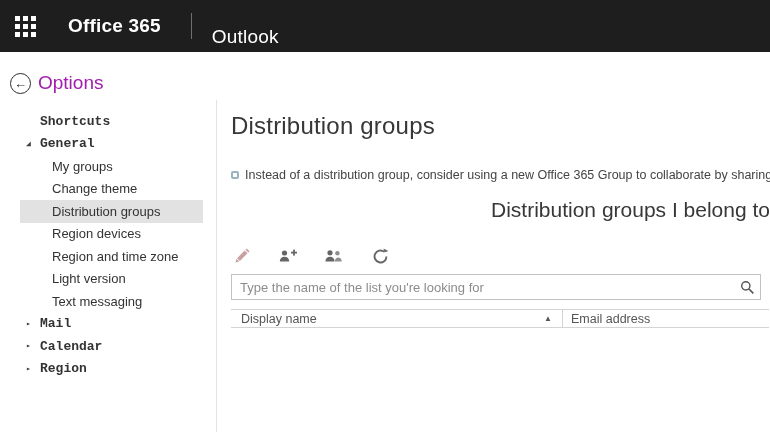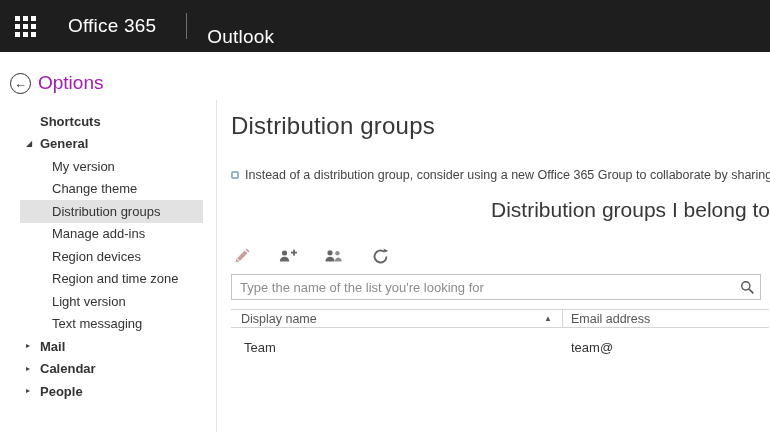--- a/index.html
+++ b/index.html
@@ -8,37 +8,37 @@
     width:770px; height:435px; overflow:hidden;
     font-family:"Liberation Sans","DejaVu Sans",sans-serif;
     background:#fff; color:#333;
   }
 
   
   .topbar { height:52px; background:#1e1e1e; display:flex; align-items:center; color:#fff; }
   .launcher { width:50px; height:52px; display:flex; align-items:center; justify-content:center; cursor:pointer; }
   .waffle { width:21px; height:21px; display:grid; grid-template-columns:repeat(3,5px); grid-template-rows:repeat(3,5px); gap:3px; }
   .waffle span { background:#fff; display:block; }
-  .brand { font-size:19px; margin-left:18px; font-weight:400; letter-spacing:.2px; }
+  .brand { font-size:19px; margin-left:18px; font-weight:700; letter-spacing:.2px; }
   .topbar-sep { width:1px; height:26px; background:#6f6f6f; margin-left:30px; }
   .appname { font-size:19px; margin-left:20px; font-weight:300; letter-spacing:.2px;margin-top:21px; }
 
   
   .options-row { padding:20px 0 6px 10px; display:flex; align-items:center; gap:7px; }
   .back-btn { width:21px; height:21px; border:1px solid #2b2b2b; border-radius:50%;
     display:flex; align-items:center; justify-content:center; font-size:13px; color:#2b2b2b;
     cursor:pointer; line-height:1; }
   .options-title { font-size:19px; color:#a21caf; }
 
   
   .layout { display:flex; align-items:stretch; }
   .sidebar { width:217px; border-right:1px solid #e3e3e3; padding-top:10px; height:332px; flex:none; }
   .nav-item { position:relative; height:22.5px; display:flex; align-items:center;
     font-size:13px; color:#333; margin:0 13px 0 20px; cursor:pointer; white-space:nowrap; }
-  .nav-item.root { font-weight:bold; padding-left:20px; }
+  .nav-item.root { font-weight:bold; padding-left:20px;font-family:Liberation Mono, monospace; }
   .nav-item.child { padding-left:32px; font-weight:normal; }
   .nav-item.selected { background:#e2e2e2; }
   .tri { position:absolute; left:6px; top:50%; transform:translateY(-50%);
     font-size:8px; color:#404040; line-height:1; }
 
   
   .main { flex:1; padding:0 0 0 14px; overflow:hidden; min-width:0; }
   .page-title { font-size:24px; font-weight:300; color:#373737; margin:12px 0 0; letter-spacing:.2px; }
   .info-row { margin-top:28px; display:flex; align-items:center; gap:6px;
     font-size:12.5px; color:#444; white-space:nowrap; overflow:hidden; }
@@ -98,32 +98,29 @@
 
   <div class="sidebar">
     <div class="nav-item root">
       <span>Shortcuts</span>
     </div>
     <div class="nav-item root">
       <span class="tri">◢</span>
       <span>General</span>
     </div>
     <div class="nav-item child">
-      <span>My version</span>
+      <span>My groups</span>
     </div>
     <div class="nav-item child">
       <span>Change theme</span>
     </div>
     <div class="nav-item child selected">
       <span>Distribution groups</span>
     </div>
     <div class="nav-item child">
-      <span>Manage add-ins</span>
-    </div>
-    <div class="nav-item child">
       <span>Region devices</span>
     </div>
     <div class="nav-item child">
       <span>Region and time zone</span>
     </div>
     <div class="nav-item child">
       <span>Light version</span>
     </div>
     <div class="nav-item child">
       <span>Text messaging</span>
@@ -131,21 +128,21 @@
     <div class="nav-item root">
       <span class="tri">▸</span>
       <span>Mail</span>
     </div>
     <div class="nav-item root">
       <span class="tri">▸</span>
       <span>Calendar</span>
     </div>
     <div class="nav-item root">
       <span class="tri">▸</span>
-      <span>People</span>
+      <span>Region</span>
     </div>
   </div>
 
   <div class="main">
     <h1 class="page-title">Distribution groups</h1>
 
     <div class="info-row">
       <span class="info-dot"></span>
       <span>Instead of a distribution group, consider using a new Office 365 Group to collaborate by sharing con</span>
     </div>
@@ -197,19 +194,15 @@
     <div class="grid">
       <div class="grid-header">
         <div class="col1">
           <span>Display name</span>
           <span class="sort-arrow">▲</span>
         </div>
         <div class="col2">
           <span>Email address</span>
         </div>
       </div>
-      <div class="grid-row">
-        <div class="cell1">Team</div>
-        <div class="cell2">team@</div>
-      </div>
     </div>
   </div>
 </div>
 
 </body></html>

